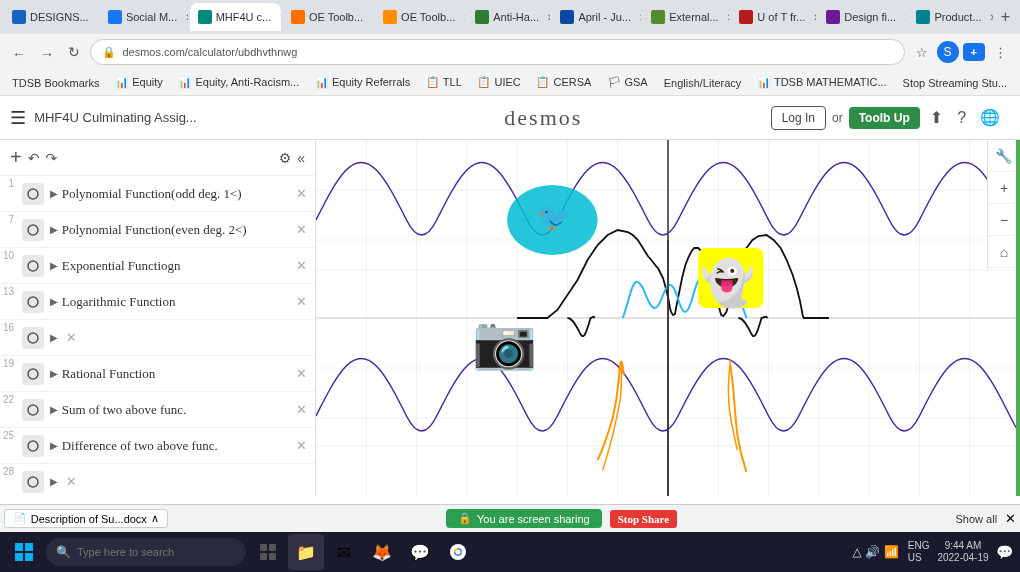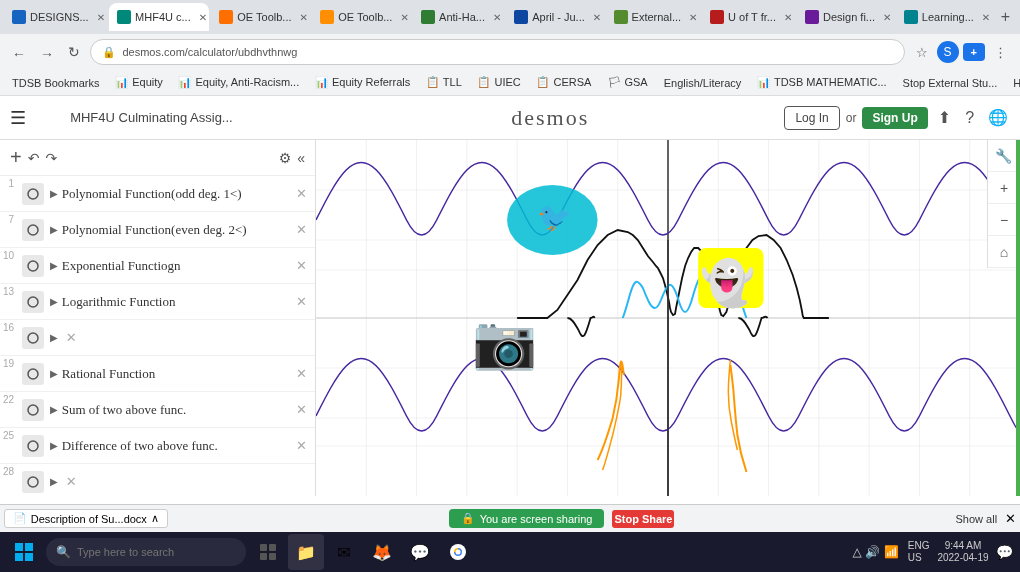--- a/index.html
+++ b/index.html
@@ -19,23 +19,23 @@
     .browser-btn { background: none; border: none; font-size: 13px; cursor: pointer; color: #555; padding: 2px 5px; }
     .update-btn { background: #1a73e8; color: #fff; border: none; border-radius: 4px; padding: 3px 8px; font-size: 11px; cursor: pointer; font-weight: bold; }
 
     .bookmarks-bar { display: flex; align-items: center; height: 26px; padding: 0 8px; gap: 8px; background: #f1f3f4; border-bottom: 1px solid #ddd; font-size: 11px; color: #333; overflow: hidden; }
     .bookmark-item { display: flex; align-items: center; gap: 3px; cursor: pointer; white-space: nowrap; padding: 2px 4px; border-radius: 3px; }
 
     
     .desmos-header { display: flex; align-items: center; height: 44px; background: #fff; border-bottom: 1px solid #ddd; position: relative; z-index: 10; }
     .header-left { display: flex; align-items: center; width: 316px; padding: 0 10px; gap: 8px; }
     .hamburger { background: none; border: none; font-size: 18px; cursor: pointer; color: #333; }
-    .project-title { font-size: 13px; color: #444; font-weight: 500; white-space: nowrap; overflow: hidden; text-overflow: ellipsis; max-width: 200px; margin-left: 36px; }
+    .project-title { font-size: 13px; color: #444; font-weight: 500; white-space: nowrap; overflow: hidden; text-overflow: ellipsis; max-width: 200px; }
     .header-center { flex: 1; text-align: center; font-size: 22px; color: #555; font-family: Georgia, serif; letter-spacing: 2px; }
-    .header-right { display: flex; align-items: center; gap: 6px; padding-right: 8px; }
+    .header-right { display: flex; align-items: center; gap: 6px; padding-right: 16px; }
     .login-btn { background: none; border: 1px solid #555; padding: 4px 10px; border-radius: 4px; font-size: 12px; cursor: pointer; color: #444; }
     .or-text { font-size: 12px; color: #555; }
     .signup-btn { background: #2d8c46; color: #fff; border: none; padding: 4px 10px; border-radius: 4px; font-size: 12px; cursor: pointer; font-weight: bold; }
     .icon-btn { background: none; border: none; font-size: 16px; cursor: pointer; color: #555; padding: 4px; }
 
     
     .sidebar { width: 316px; background: #fff; border-right: 1px solid #ddd; display: flex; flex-direction: column; overflow: hidden; flex-shrink: 0; }
     .sidebar-toolbar { display: flex; align-items: center; padding: 6px 10px; gap: 6px; border-bottom: 1px solid #eee; }
     .sidebar-add-btn { background: none; border: none; font-size: 20px; cursor: pointer; color: #555; }
     .sidebar-undo { background: none; border: none; font-size: 14px; cursor: pointer; color: #555; }
@@ -77,20 +77,25 @@
 
 <div style="position:relative; width:1020px; height:572px; overflow:hidden;">
 
   <div class="tab-bar">
 
     <div class="tab">
       <div class="tab-favicon" style="background:#1565c0;"></div>
       <span style="font-size:11px;">DESIGNS...</span>
       <span class="tab-close">✕</span>
     </div>
+    <div class="tab">
+      <div class="tab-favicon" style="background:#1877f2;"></div>
+      <span style="font-size:11px;">Social M...</span>
+      <span class="tab-close">✕</span>
+    </div>
     <div class="tab active">
       <div class="tab-favicon" style="background:#00897b;"></div>
       <span style="font-size:11px;">MHF4U c...</span>
       <span class="tab-close">✕</span>
     </div>
     <div class="tab">
       <div class="tab-favicon" style="background:#ff6f00;"></div>
       <span style="font-size:11px;">OE Toolb...</span>
       <span class="tab-close">✕</span>
     </div>
@@ -119,21 +124,21 @@
       <span style="font-size:11px;">U of T fr...</span>
       <span class="tab-close">✕</span>
     </div>
     <div class="tab">
       <div class="tab-favicon" style="background:#6a1b9a;"></div>
       <span style="font-size:11px;">Design fi...</span>
       <span class="tab-close">✕</span>
     </div>
     <div class="tab">
       <div class="tab-favicon" style="background:#00838f;"></div>
-      <span style="font-size:11px;">Learning...</span>
+      <span style="font-size:11px;">Product...</span>
       <span class="tab-close">✕</span>
     </div>
     <button class="tab-new">+</button>
   </div>
 
   <div class="address-bar-row">
     <button class="nav-btn">←</button>
     <button class="nav-btn">→</button>
     <button class="nav-btn">↻</button>
     <div class="address-bar">
@@ -152,37 +157,37 @@
     <span class="bookmark-item">TDSB Bookmarks</span>
     <span class="bookmark-item">📊 Equity</span>
     <span class="bookmark-item">📊 Equity, Anti-Racism...</span>
     <span class="bookmark-item">📊 Equity Referrals</span>
     <span class="bookmark-item">📋 TLL</span>
     <span class="bookmark-item">📋 UIEC</span>
     <span class="bookmark-item">📋 CERSA</span>
     <span class="bookmark-item">🏳 GSA</span>
     <span class="bookmark-item">English/Literacy</span>
     <span class="bookmark-item">📊 TDSB MATHEMATIC...</span>
-    <span class="bookmark-item">Stop External Stu...</span>
+    <span class="bookmark-item">Stop Streaming Stu...</span>
     <span class="bookmark-item">HRO</span>
 
   </div>
 
   <div style="position:relative; width:1020px; height:400px; display:flex; flex-direction:column;">
 
     <div class="desmos-header">
       <div class="header-left">
         <button class="hamburger">☰</button>
         <span class="project-title">MHF4U Culminating Assig...</span>
       </div>
       <div class="header-center">desmos</div>
       <div class="header-right">
         <button class="login-btn">Log In</button>
         <span class="or-text">or</span>
-        <button class="signup-btn">Sign Up</button>
+        <button class="signup-btn">Toolb Up</button>
         <button class="icon-btn">⬆</button>
         <button class="icon-btn">?</button>
         <button class="icon-btn">🌐</button>
       </div>
     </div>
 
     <div style="display:flex; flex:1; overflow:hidden;">
 
       <div class="sidebar">
         <div class="sidebar-toolbar">
@@ -388,21 +393,21 @@
       <span>📄</span>
       <span>Description of Su...docx</span>
       <span>∧</span>
     </div>
 
     <div style="flex:1; display:flex; align-items:center; justify-content:center; gap:8px;">
       <div style="background:#2d9e4f; color:#fff; padding:3px 12px; border-radius:4px; font-size:11px; display:flex; align-items:center; gap:5px;">
         <span>🔒</span>
         <span>You are screen sharing</span>
       </div>
-      <button class="stop-share-btn2" style="background:#e53935; color:#fff; border:none; padding:3px 2px; border-radius:3px; font-size:11px; cursor:pointer; font-weight:bold;">Stop Share</button>
+      <button class="stop-share-btn2" style="background:#e53935; color:#fff; border:none; padding:3px 8px; border-radius:3px; font-size:11px; cursor:pointer; font-weight:bold;font-family:Liberation Serif, serif;">Stop Share</button>
     </div>
     <button class="show-all-btn" style="background:none; border:none; font-size:11px; cursor:pointer; margin-right:8px; color:#333;">Show all</button>
     <button style="background:none; border:none; font-size:13px; cursor:pointer; margin-right:4px;">✕</button>
   </div>
 
   <div class="win-taskbar">
     <div class="win-start">
       <svg width="20" height="20" viewBox="0 0 20 20">
         <rect x="1" y="1" width="8" height="8" fill="#00adef"></rect>
         <rect x="11" y="1" width="8" height="8" fill="#00adef"></rect>

